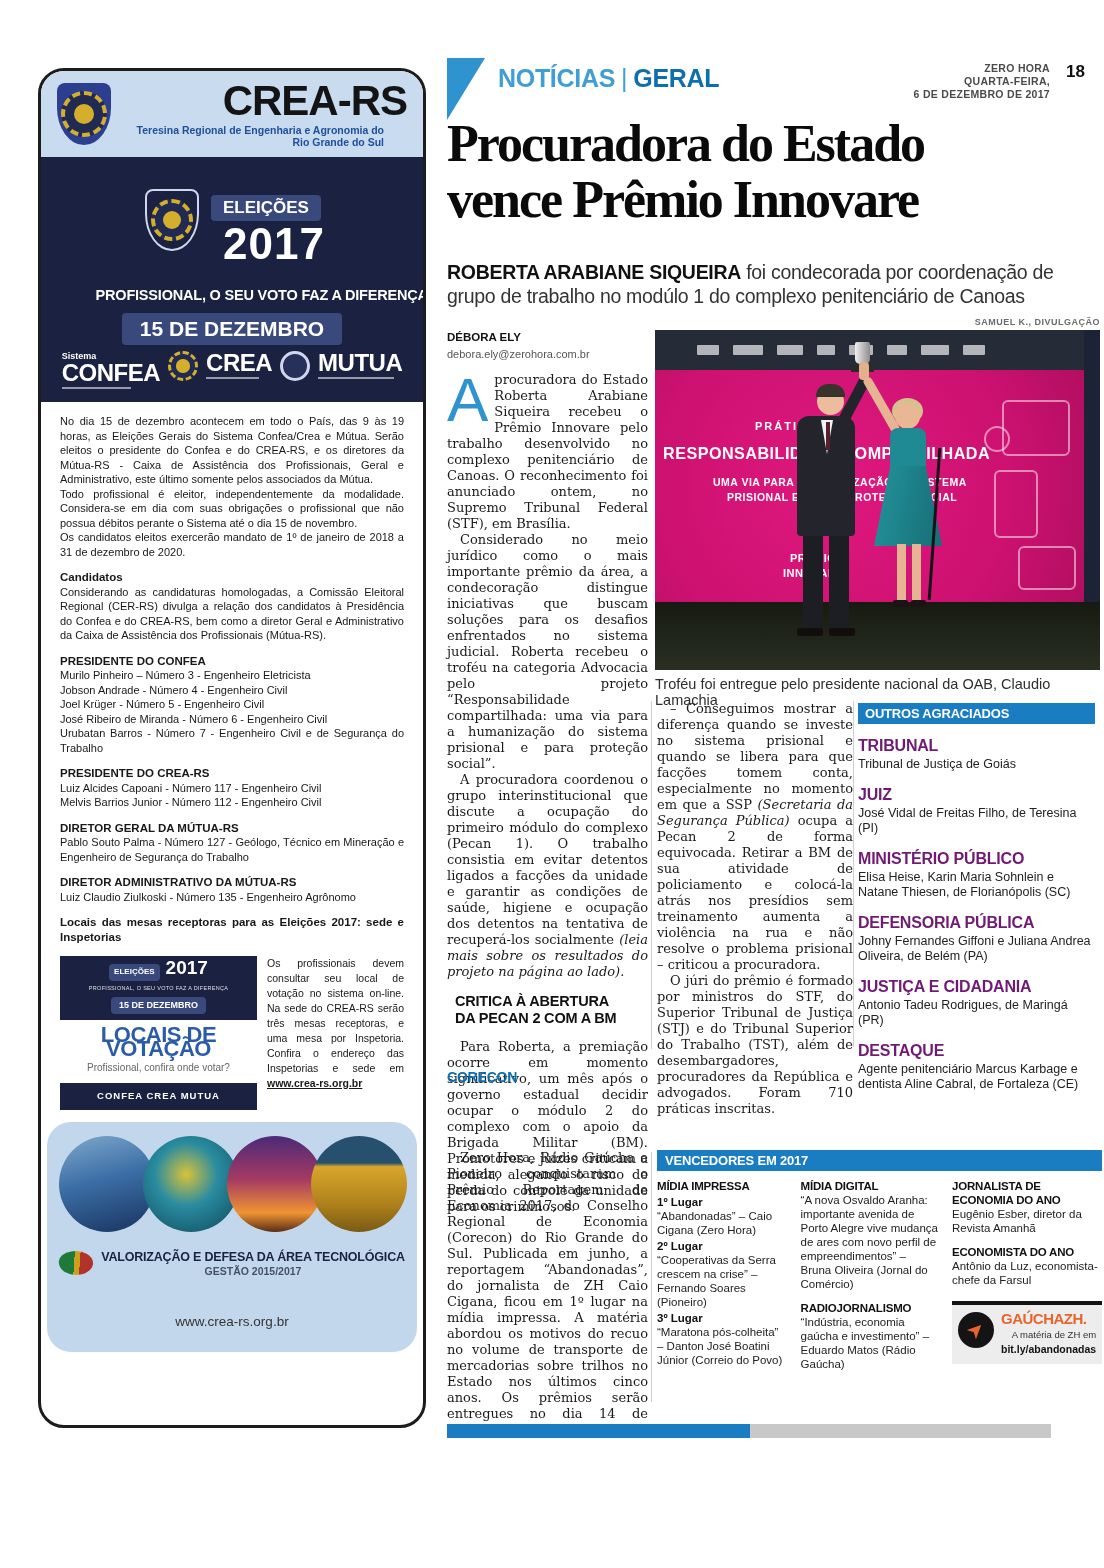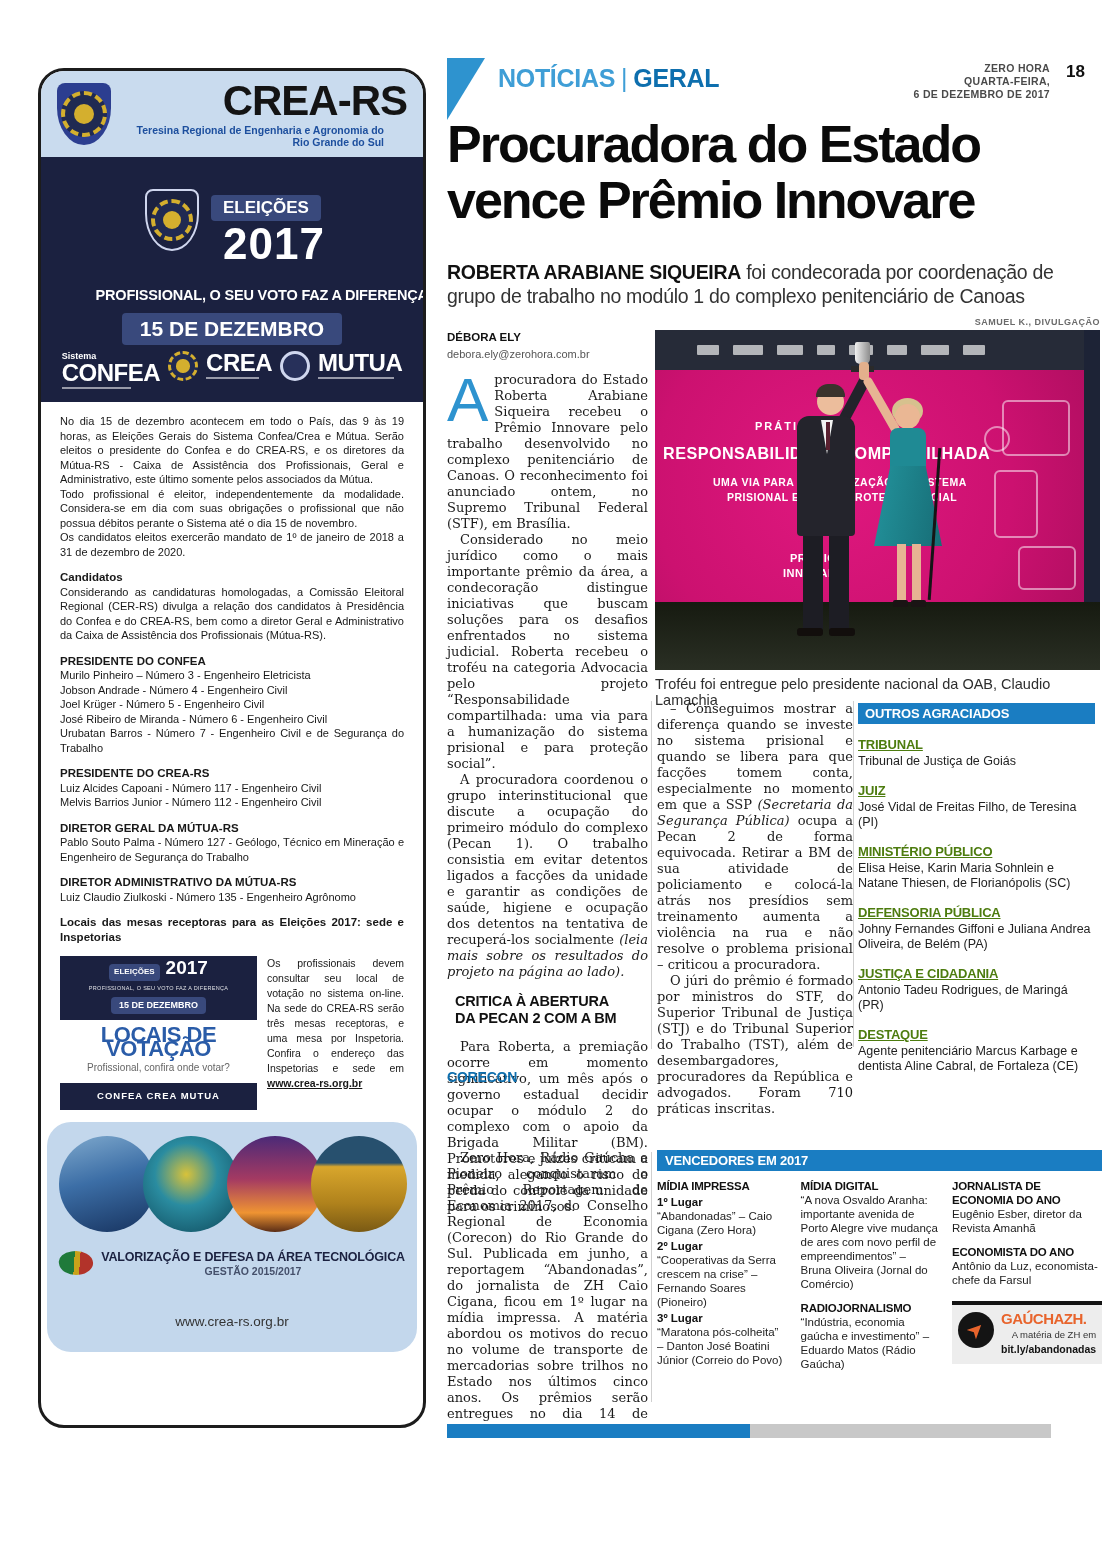--- a/index.html
+++ b/index.html
@@ -54,21 +54,21 @@
         clip-path:polygon(0 0,100% 0,0 100%);}
   .kicker{left:498px;top:64px;font-size:25px;font-weight:700;letter-spacing:-0.3px;}
   .kicker .sec{color:#3f9ed6;}
   .kicker .bar{color:#3f9ed6;font-weight:400;padding:0 6px;}
   .kicker .sub{color:#0e6fae;font-weight:900;}
   .masthead{left:850px;top:62px;width:200px;text-align:right;font-size:10.5px;line-height:13px;
             font-weight:700;color:#4a4a4a;letter-spacing:0.3px;}
   .pagenum{left:1066px;top:62px;font-size:17px;font-weight:900;color:#111;}
 
   
-  .headline{left:447px;top:116px;width:658px;font-family:Liberation Sans, sans-serif;font-weight:700;
+  .headline{left:447px;top:116px;width:658px;font-family:Liberation Serif, serif;font-weight:700;
             font-size:52px;line-height:56px;color:#0a0a0a;letter-spacing:-2px;}
   .deck{left:447px;top:260px;width:648px;font-size:19.5px;line-height:24px;color:#333;letter-spacing:-0.3px;}
   .deck b{color:#111;font-weight:900;}
   .byline{left:447px;top:331px;font-size:11.5px;font-weight:900;color:#111;}
   .mail{left:447px;top:348px;font-size:11px;color:#555;}
   .credit{left:655px;top:317px;width:445px;text-align:right;font-size:9px;font-weight:700;
           color:#6b6b6b;letter-spacing:0.5px;}
   .caption{left:655px;top:676px;width:445px;font-size:14.5px;font-weight:500;color:#2e2e2e;}
 
   .colbody{font-family:"DejaVu Serif",serif;font-size:13px;line-height:16px;color:#1a1a1a;
@@ -98,21 +98,21 @@
               background:linear-gradient(90deg,#f0f0f0,#8d8d8d);border-radius:2px 2px 5px 5px;}
   .trophy-base{position:absolute;left:196px;top:36px;width:23px;height:6px;background:#2a2a2a;}
   .person{position:absolute;}
   .person div{position:absolute;}
 
   
   .sb{left:858px;top:703px;width:237px;}
   .bluebar{background:#1a7dc2;color:#fff;font-weight:900;font-size:13px;letter-spacing:-0.2px;
            padding:3px 0 3px 7px;}
   .sb-sec{margin-top:13px;}
-  .sb-t{font-size:13px;font-weight:900;color:#4d7c0f;letter-spacing:-0.2px;text-decoration:underline;}
+  .sb-t{font-size:16px;font-weight:900;color:#701a75;letter-spacing:-0.2px;}
   .sb-x{font-size:12.5px;color:#222;line-height:15.5px;margin-top:2px;}
 
   
   .corecon{left:447px;top:1069px;font-size:14px;font-weight:900;color:#0e6fae;letter-spacing:-0.2px;}
   .econ-h{left:447px;top:1090px;width:658px;font-family:"DejaVu Serif",serif;font-weight:700;
           font-size:25px;color:#0a0a0a;letter-spacing:-0.8px;}
   .econ-body{left:447px;top:1150px;width:201px;}
 
   
   .win{left:657px;top:1150px;width:445px;}

